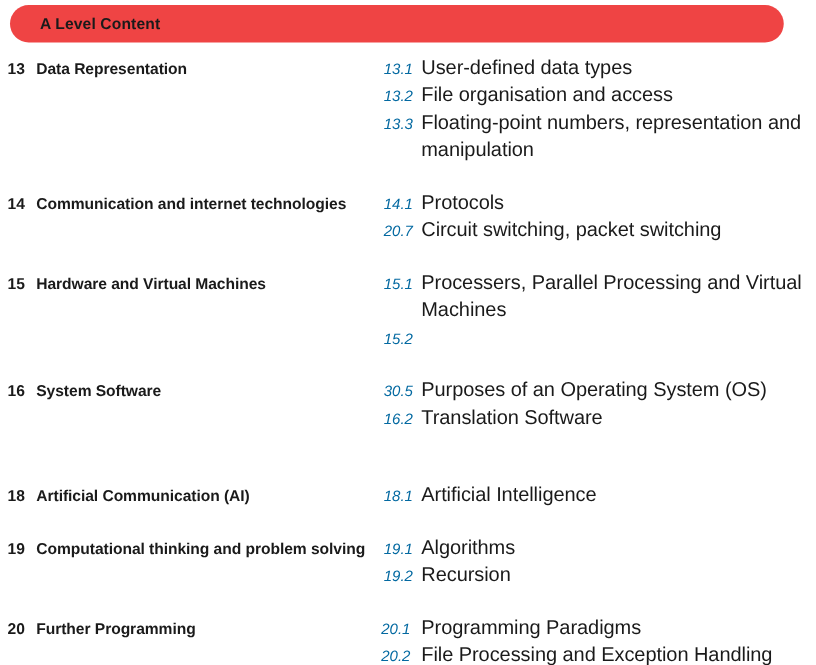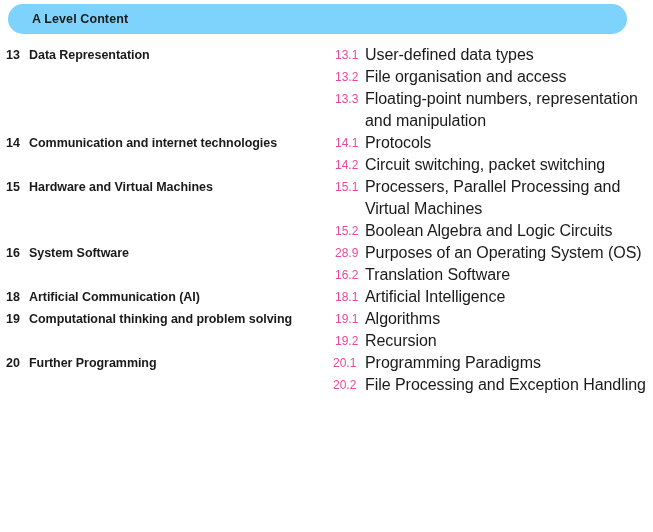--- a/index.html
+++ b/index.html
@@ -17,21 +17,21 @@
     -webkit-font-smoothing: antialiased;
   }
 
   
   .banner {
     position: absolute;
     left: 8px;
     top: 4px;
     width: 619px;
     height: 30px;
-    background: #7dd3fc;
+    background: #ef4444;
     border-radius: 15px;
     box-sizing: border-box;
   }
   .banner-title {
     position: absolute;
     left: 24px;
     top: 50%;
     transform: translateY(-50%);
     font-size: 12.5px;
     font-weight: bold;
@@ -45,23 +45,22 @@
     position: absolute;
     left: 0;
     top: 44px;
     width: 653px;
   }
   .unit-row {
     display: flex;
     align-items: flex-start;
     width: 653px;
     box-sizing: border-box;
-    gap: 28px;
-  }
-  .unit-row + .unit-row { }
+  }
+  .unit-row + .unit-row { margin-top: 20px; }
 
   
   .unit-left {
     display: flex;
     align-items: flex-start;
     width: 307px;
     flex: 0 0 307px;
     padding-left: 6px;
     box-sizing: border-box;
   }
@@ -91,21 +90,22 @@
   .sub-row {
     display: flex;
     align-items: flex-start;
   }
   .sub-num {
     font-size: 12px;
     line-height: 22px;
     width: 30px;
     flex: 0 0 30px;
     white-space: nowrap;
-    color: #ec4899;
+    color: #0369a1;
+    font-style: italic;
   }
   .sub-label {
     font-size: 16px;
     line-height: 22px;
     letter-spacing: -0.05px;
     color: #1a1a1a;
   }
   
   .unit-right.wide .sub-num { width: 32px; flex: 0 0 32px; }
   .unit-right.wide { margin-left: -2px; }
@@ -142,49 +142,48 @@
       <div class="unit-left">
         <div class="unit-num">14</div>
         <div class="unit-title">Communication and internet technologies</div>
       </div>
       <div class="unit-right">
         <div class="sub-row">
           <div class="sub-num">14.1</div>
           <div class="sub-label">Protocols</div>
         </div>
         <div class="sub-row">
-          <div class="sub-num">14.2</div>
+          <div class="sub-num">20.7</div>
           <div class="sub-label">Circuit switching, packet switching</div>
         </div>
       </div>
     </div>
     <div class="unit-row">
       <div class="unit-left">
         <div class="unit-num">15</div>
         <div class="unit-title">Hardware and Virtual Machines</div>
       </div>
       <div class="unit-right">
         <div class="sub-row">
           <div class="sub-num">15.1</div>
           <div class="sub-label">Processers, Parallel Processing and Virtual Machines</div>
         </div>
         <div class="sub-row">
           <div class="sub-num">15.2</div>
-          <div class="sub-label">Boolean Algebra and Logic Circuits</div>
         </div>
       </div>
     </div>
     <div class="unit-row">
       <div class="unit-left">
         <div class="unit-num">16</div>
         <div class="unit-title">System Software</div>
       </div>
       <div class="unit-right">
         <div class="sub-row">
-          <div class="sub-num">28.9</div>
+          <div class="sub-num">30.5</div>
           <div class="sub-label">Purposes of an Operating System (OS)</div>
         </div>
         <div class="sub-row">
           <div class="sub-num">16.2</div>
           <div class="sub-label">Translation Software</div>
         </div>
       </div>
     </div>
     <div class="unit-row">
     </div>

